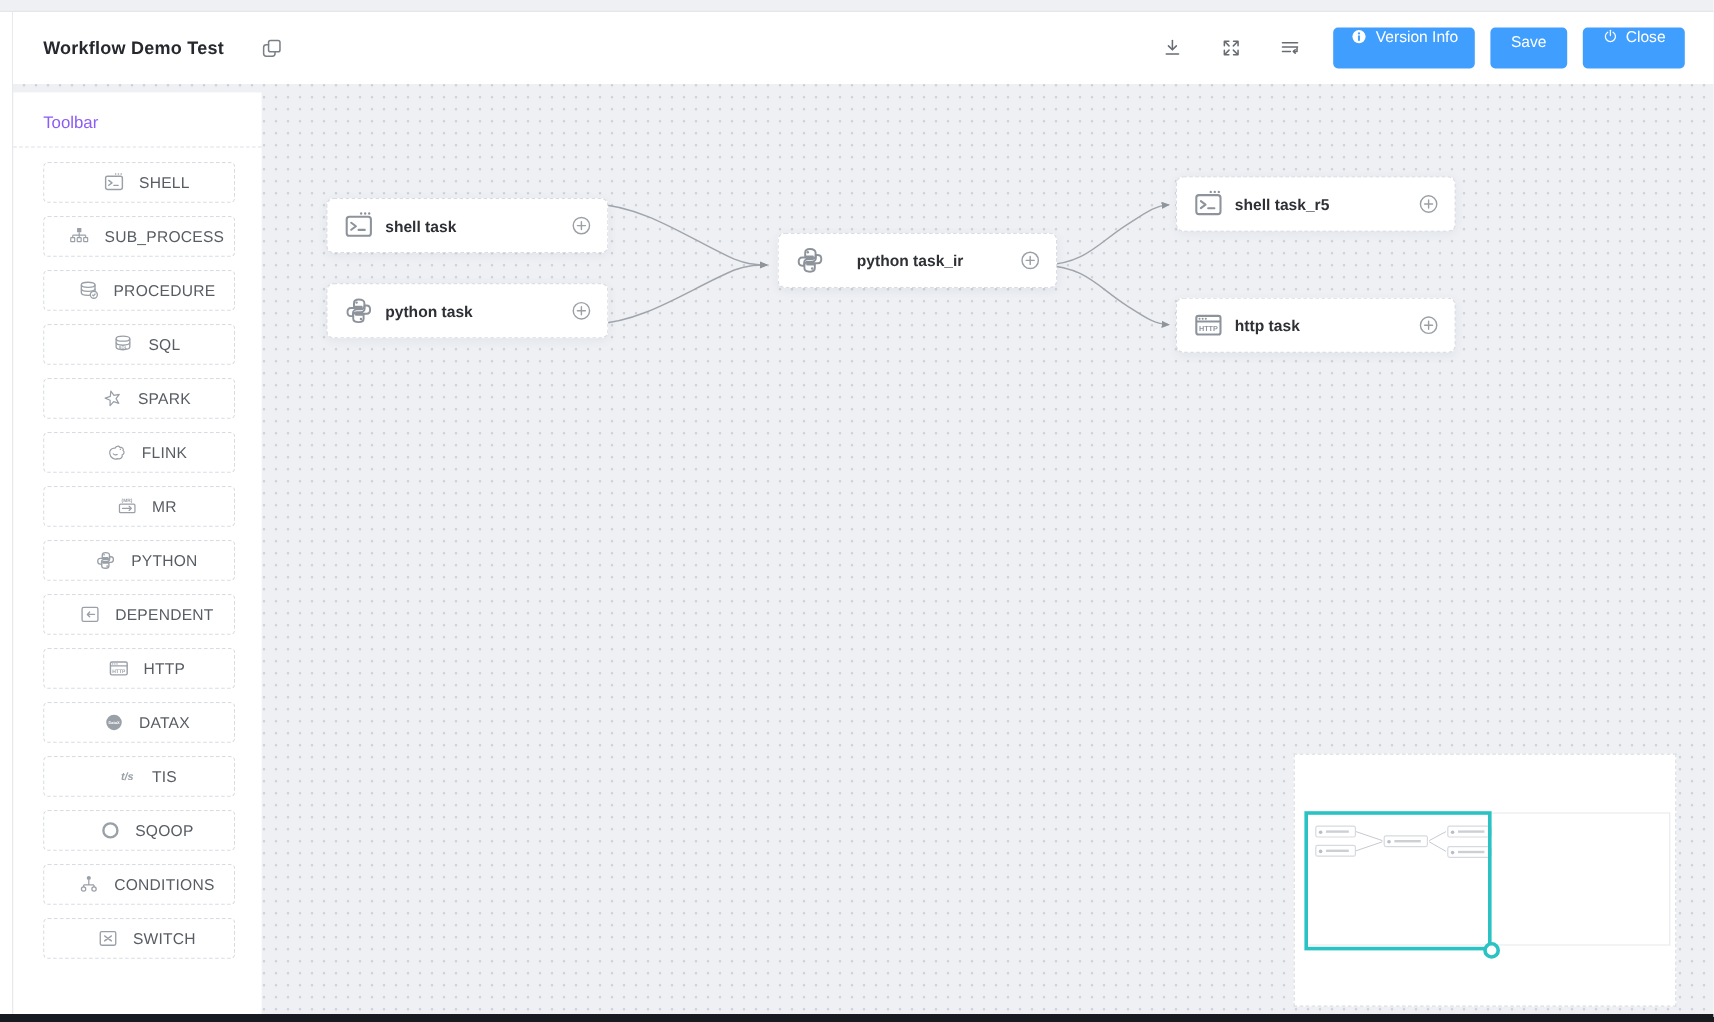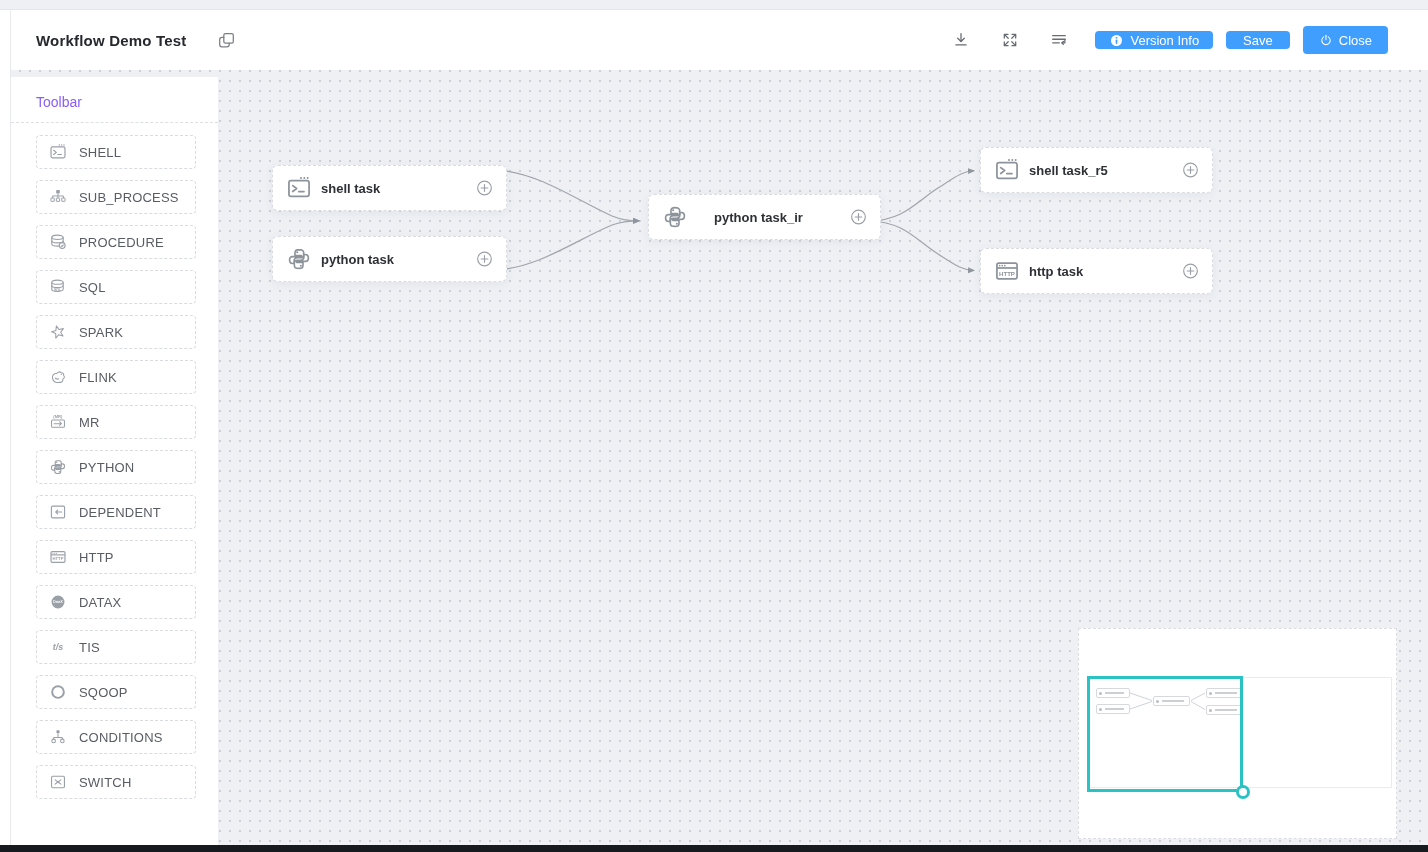--- a/index.html
+++ b/index.html
@@ -14,25 +14,25 @@
   .v-hairline{position:absolute;left:10px;top:10px;bottom:7px;width:1px;background:#e7e9ed;z-index:5;}
   .bottom-bar{position:absolute;left:0;bottom:0;width:100%;height:7px;background:#171a1f;z-index:9;}
 
   
   .header{position:absolute;left:11px;top:10px;right:0;height:60px;background:#fff;display:flex;align-items:center;z-index:6;}
   .wf-title{margin-left:25px;font-size:15px;font-weight:700;color:#26282d;letter-spacing:.2px;white-space:nowrap;text-align:center;}
   .copy-btn{margin-left:29px;width:22px;height:22px;border:none;background:transparent;padding:0;cursor:pointer;color:#7b8087;display:flex;align-items:center;justify-content:center;}
   .hd-spacer{flex:1;}
   .hd-tool{width:22px;height:22px;border:none;background:transparent;padding:0;cursor:pointer;color:#676c73;margin-right:27px;display:flex;align-items:center;justify-content:center;}
   .hd-tool svg{width:18px;height:18px;}
-  .btn{height:18px;border:none;border-radius:4px;background:#409EFF;color:#fff;font-size:13px;font-family:inherit;display:flex;align-items:center;justify-content:center;cursor:pointer;margin-left:13px;}
+  .btn{height:34px;border:none;border-radius:4px;background:#409EFF;color:#fff;font-size:13px;font-family:inherit;display:flex;align-items:flex-start;justify-content:center;cursor:pointer;margin-left:13px;}
   .btn .b-ic{display:flex;margin-right:6px;}
   .btn-version{padding:0 14px;margin-left:25px;}
   .btn-save{padding:4px 17px;}
-  .btn-close{padding:14px 16px;margin-right:40px;}
+  .btn-close{padding:0 16px;margin-right:24px;}
 
   
   .canvas{position:absolute;left:11px;top:70px;right:0;bottom:7px;
     background-color:#eef0f4;
     background-image:radial-gradient(circle, #ccd0d7 1px, rgba(0,0,0,0) 1.35px);
     background-size:10px 10px;background-position:4px 6px;z-index:1;}
 
   .edges{position:absolute;left:0;top:0;width:1428px;height:852px;z-index:2;pointer-events:none;}
 
   .node{position:absolute;height:46px;background:#fff;border:1px dashed #d9dce1;border-radius:6px;
@@ -42,21 +42,21 @@
   .node-label{margin-left:9px;font-size:13px;font-weight:600;color:#2e3035;white-space:nowrap;}
   .node-plus{position:absolute;right:12px;top:50%;transform:translateY(-50%);width:19px;height:19px;border:none;background:transparent;padding:0;color:#9aa0a6;cursor:pointer;display:flex;}
   .node-plus svg{width:19px;height:19px;}
 
   
   .sidebar{position:absolute;left:11px;top:77px;width:207px;bottom:7px;background:#fff;z-index:4;}
   .sb-title{padding:17px 0 12px 25px;font-size:14px;color:#8b5cf6;}
   .sb-divider{border-bottom:1px dashed #dcdfe5;}
   .sb-items{padding-top:12px;}
   .tool-item{width:160px;height:34px;margin:0 0 11px 25px;border:1px dashed #d8dce2;border-radius:4px;
-    background:#fff;display:flex;align-items:center;padding-left:12px;box-sizing:border-box;cursor:move;}
+    background:#fff;display:flex;align-items:center;padding-left:12px;box-sizing:border-box;cursor:move;justify-content:center;}
   .tool-item .t-ic{width:18px;height:18px;color:#9aa0a8;display:flex;flex:none;}
   .tool-item .t-ic svg{width:18px;height:18px;}
   .tool-item .t-label{margin-left:12px;font-size:13px;color:#585c63;letter-spacing:.2px;white-space:nowrap;}
 
   
   .minimap{position:absolute;left:1078px;top:628px;width:319px;height:211px;background:#fff;border:1px dashed #dadde2;box-sizing:border-box;z-index:7;}
   .mm-graph{position:absolute;left:10px;top:48px;width:303px;height:111px;border:1px solid #e8ebef;background:#fff;box-sizing:border-box;}
   .mm-links{position:absolute;left:0;top:0;width:319px;height:209px;pointer-events:none;}
   .mm-node{position:absolute;background:#fff;border:1px solid #d6dade;border-radius:2px;box-sizing:border-box;display:flex;align-items:center;padding:0 2px;}
   .mm-node .d{width:3px;height:3px;border-radius:50%;background:#b9bec5;flex:none;}

